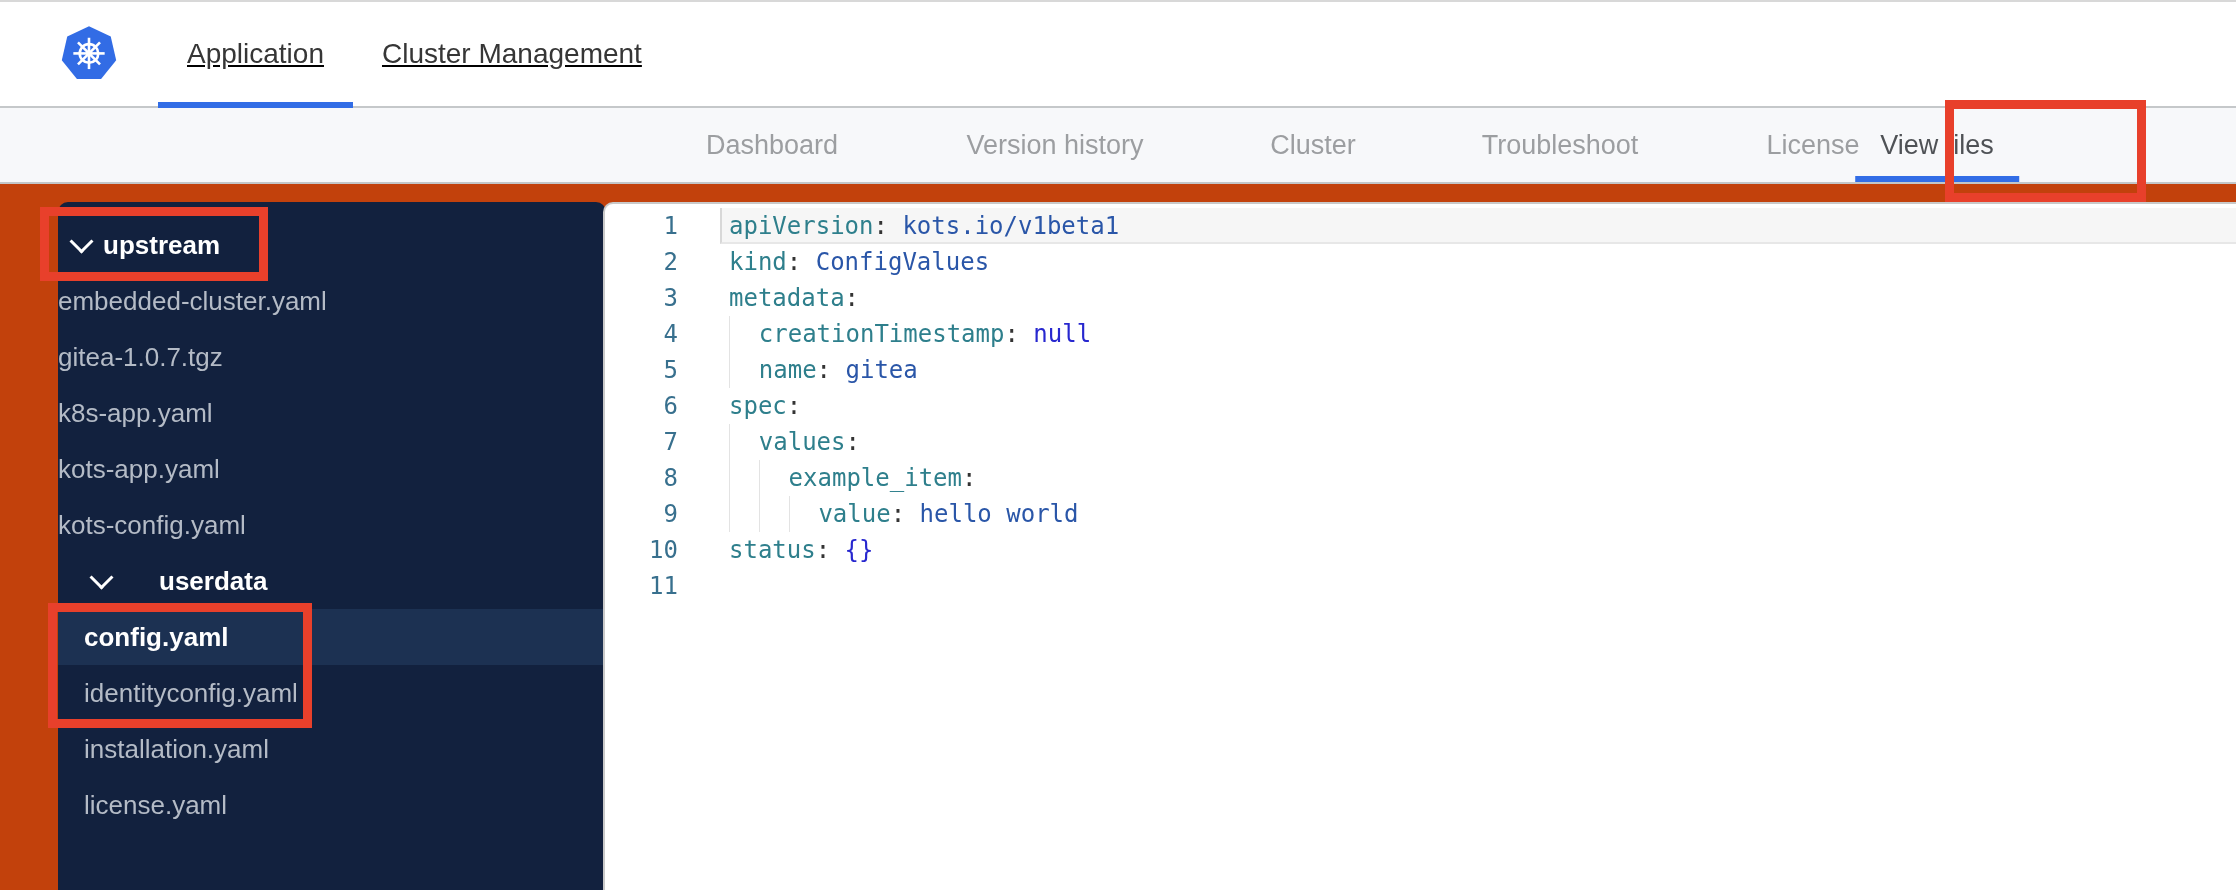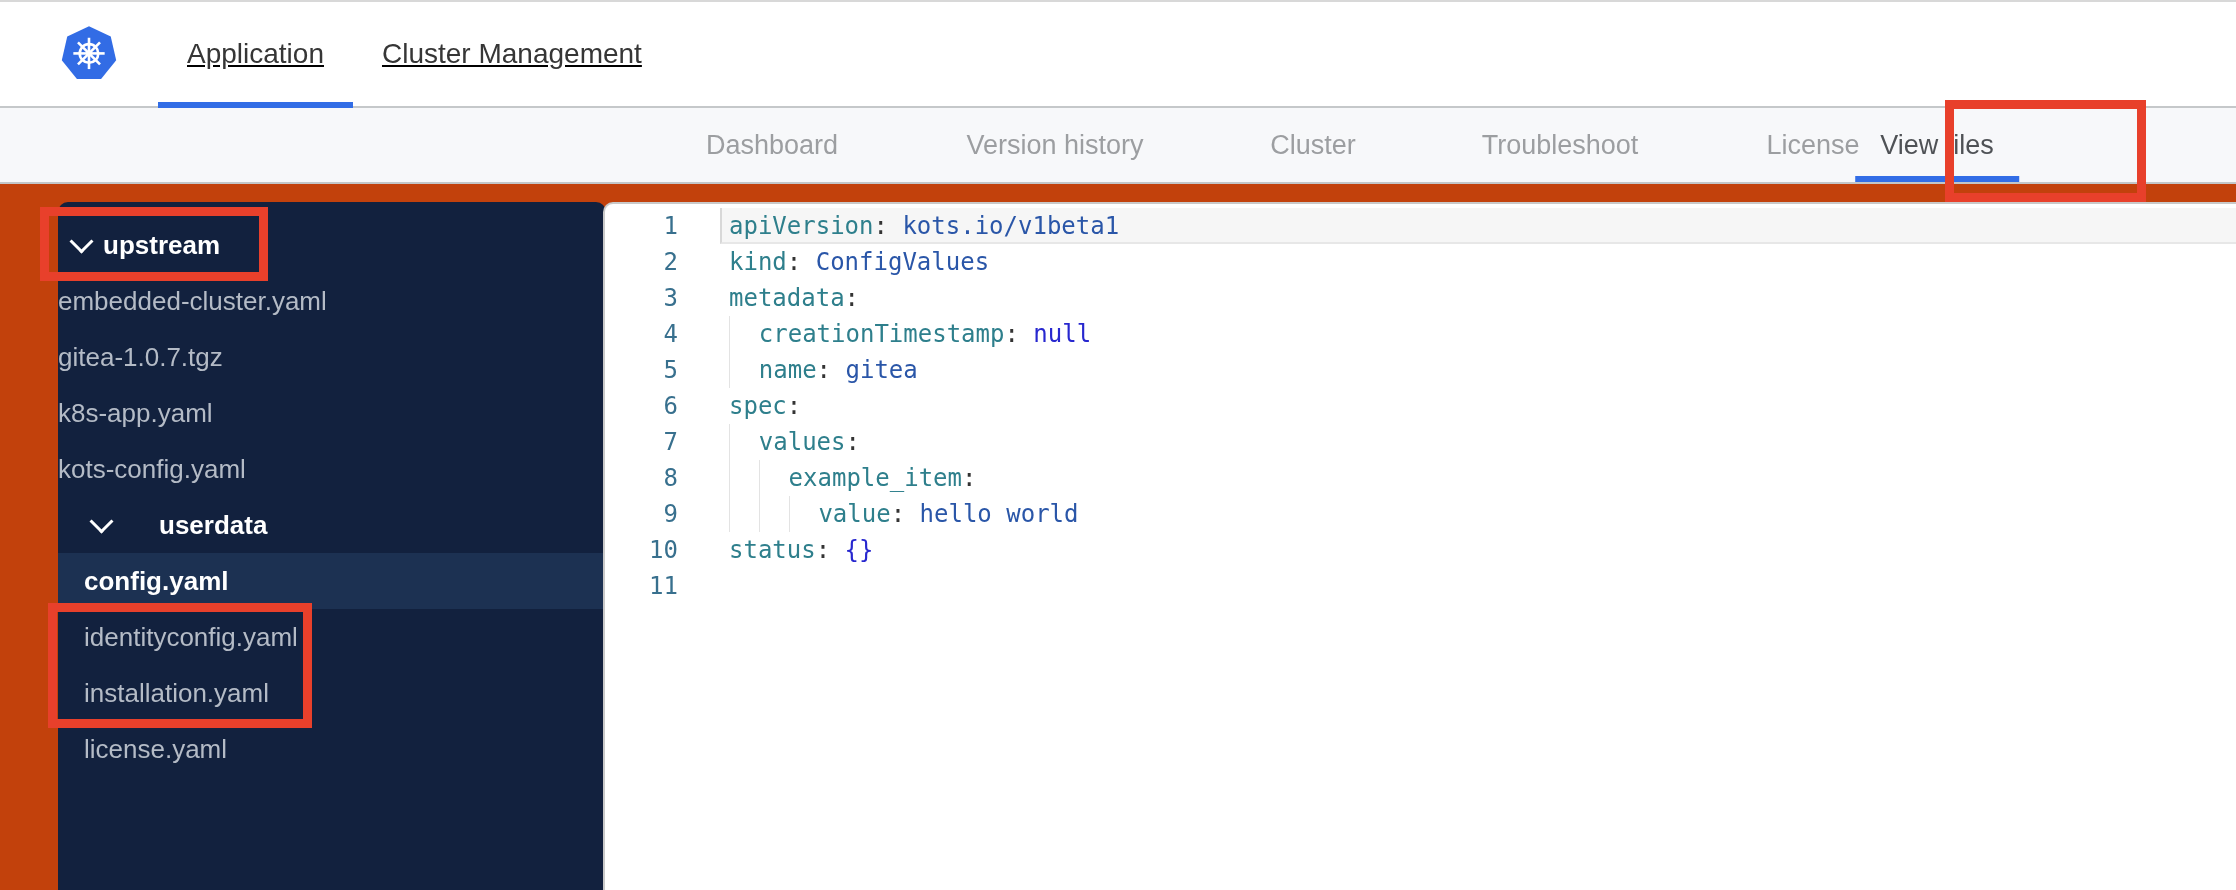--- a/index.html
+++ b/index.html
@@ -102,20 +102,23 @@
       <div class="tree-row lvl1">
         <span>embedded-cluster.yaml</span>
       </div>
       <div class="tree-row lvl1">
         <span>gitea-1.0.7.tgz</span>
       </div>
       <div class="tree-row lvl1">
         <span>k8s-app.yaml</span>
       </div>
       <div class="tree-row lvl1">
+        <span>kots-app.yaml</span>
+      </div>
+      <div class="tree-row lvl1">
         <span>kots-config.yaml</span>
       </div>
       <div class="tree-row folder f-lvl1">
         <span class="chev"></span>
         <span>userdata</span>
       </div>
       <div class="tree-row lvl2 selected">
         <span>config.yaml</span>
       </div>
       <div class="tree-row lvl2">

